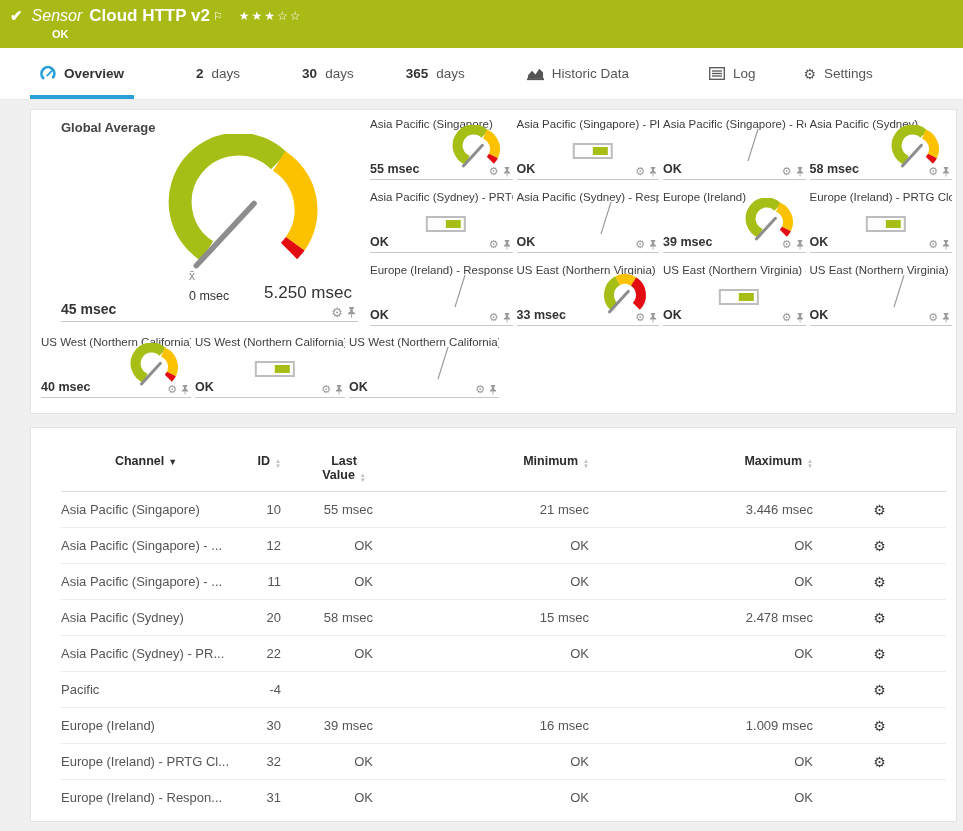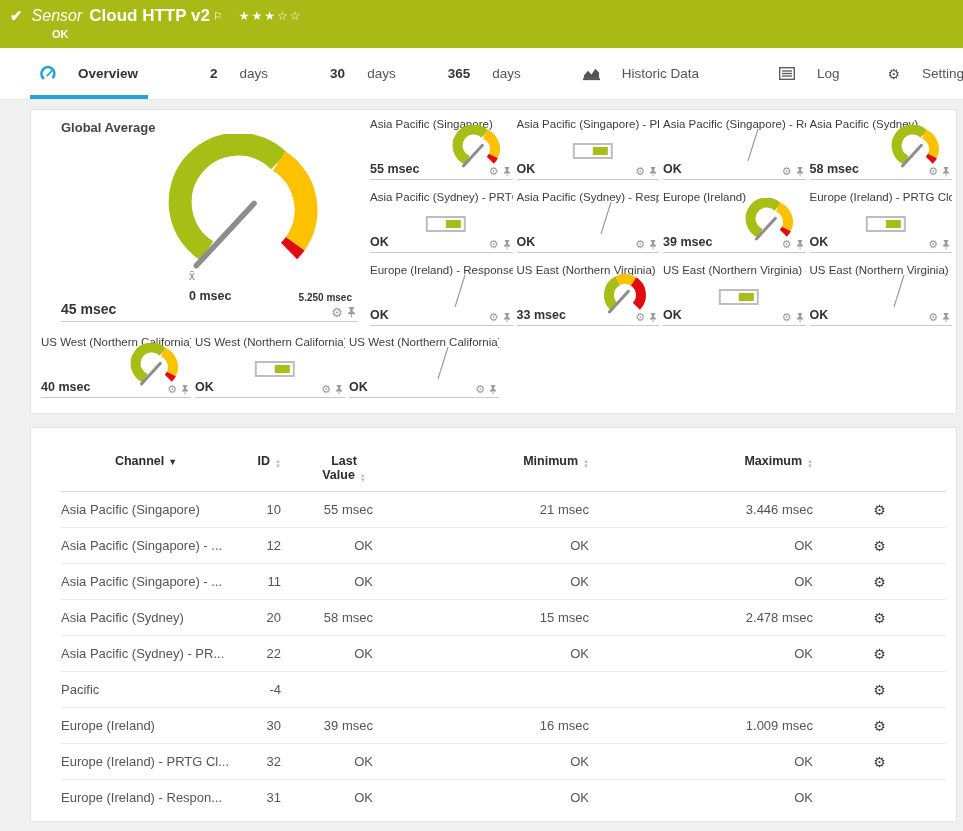--- a/index.html
+++ b/index.html
@@ -15,43 +15,43 @@
   .check { font-size:15px; font-weight:bold; margin-right:9px; }
   .kind  { font-style:italic; font-size:16px; margin-right:7px; }
   .sensor-title { font-weight:bold; font-size:17px; }
   .flag { font-size:11px; vertical-align:super; margin-left:3px; cursor:pointer; }
   .stars { margin-left:16px; font-size:12px; letter-spacing:2px; cursor:pointer; }
   .status-ok { padding:2px 0 0 52px; font-weight:bold; font-size:11px; }
 
   
   .tabs { height:52px; background:#fff; display:flex; align-items:stretch;
           padding-left:30px; border-bottom:1px solid #e8e8e8; }
-  .tab { display:flex; align-items:center; gap:22px; font-size:13.5px; color:#555;
+  .tab { display:flex; align-items:center; gap:8px; font-size:13.5px; color:#555;
          padding:0 10px; cursor:pointer; white-space:nowrap; }
   .tab b { color:#333; }
   .tab.active { font-weight:bold; color:#333; border-bottom:4px solid #2b9fd8; padding-top:4px; }
   .t-ico { display:inline-flex; align-items:center; }
   .t-gear { font-size:14px; color:#555; }
   .ml48{margin-left:48px}.ml52{margin-left:52px}.ml42{margin-left:42px}
   .ml32{margin-left:32px}.ml60{margin-left:60px}.ml28{margin-left:28px}
 
   
   .content { padding:9px 6px 0 30px; }
   .panel { background:#fff; border:1px solid #e4e4e4; }
   .panel1 { height:305px; padding:6px 4px 0 10px; overflow:hidden; }
   .gauges-top { display:flex; }
 
   
   .primary { position:relative; width:297px; height:206px; flex:none;
              border-bottom:1px solid #c8c8c8; margin-right:12px;margin-left:20px; }
   .primary-title { font-size:13px; font-weight:bold; color:#444; padding-top:4px; }
   .big-gauge { position:absolute; left:95px; top:18px; }
   .mean-mark { position:absolute; left:128px; bottom:38px; font-size:12px; color:#8b8b8b; }
-  .scale-min { position:absolute; left:128px; bottom:18px; font-size:12.5px; color:#333;font-weight:bold; }
-  .scale-max { position:absolute; right:6px;  bottom:18px; font-size:10px; color:#333;font-weight:bold; }
+  .scale-min { position:absolute; left:128px; bottom:18px; font-size:12.5px; color:#333; }
+  .scale-max { position:absolute; right:6px;  bottom:18px; font-size:17px; color:#333; }
   .primary-value { position:absolute; left:0; bottom:4px; font-size:14px; font-weight:bold; color:#333; }
 
   
   .grid { flex:1; display:grid; grid-template-columns:repeat(4,1fr);
           column-gap:4px; row-gap:9px; grid-auto-rows:64px; }
   .bottomrow { display:flex; gap:4px; margin-top:8px; }
   .bottomrow .tile { width:150px; height:64px; flex:none; }
   .tile { position:relative; border-bottom:1px solid #c8c8c8; overflow:hidden; }
   .tile-title { font-size:11.5px; color:#3d3d3d; white-space:nowrap; overflow:hidden; padding-top:2px; }
   .tile-value { position:absolute; left:0; bottom:3px; font-size:12.5px; font-weight:bold; color:#333; }

